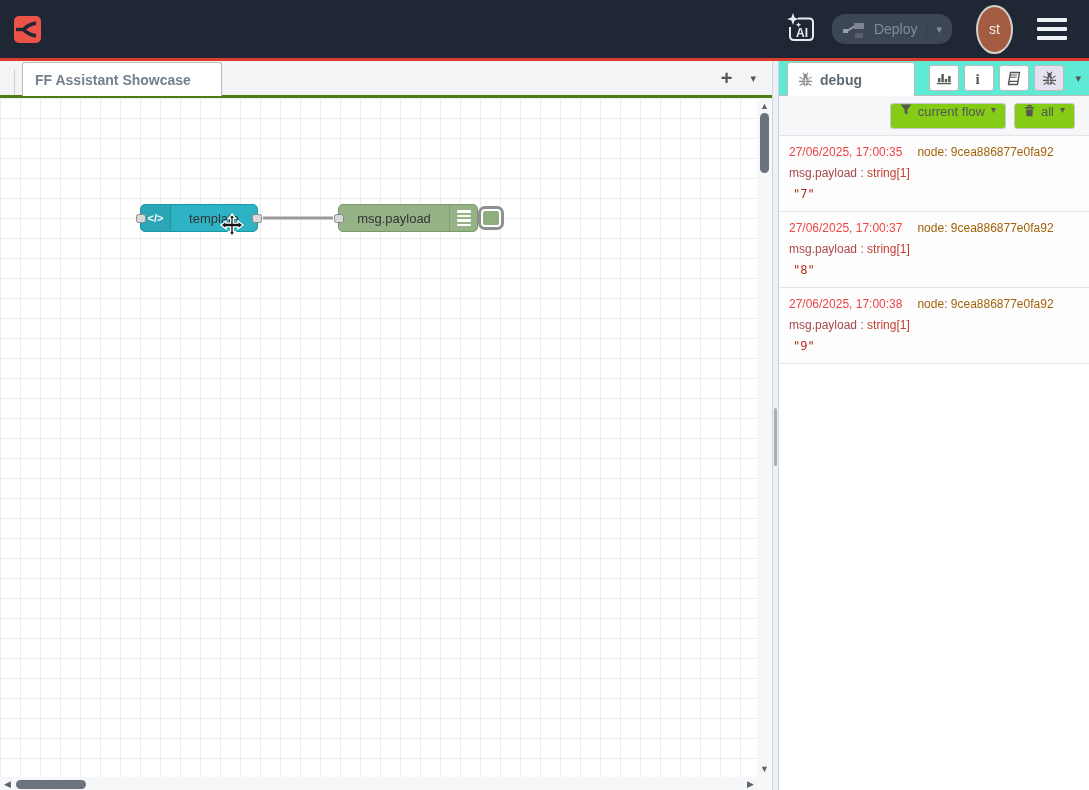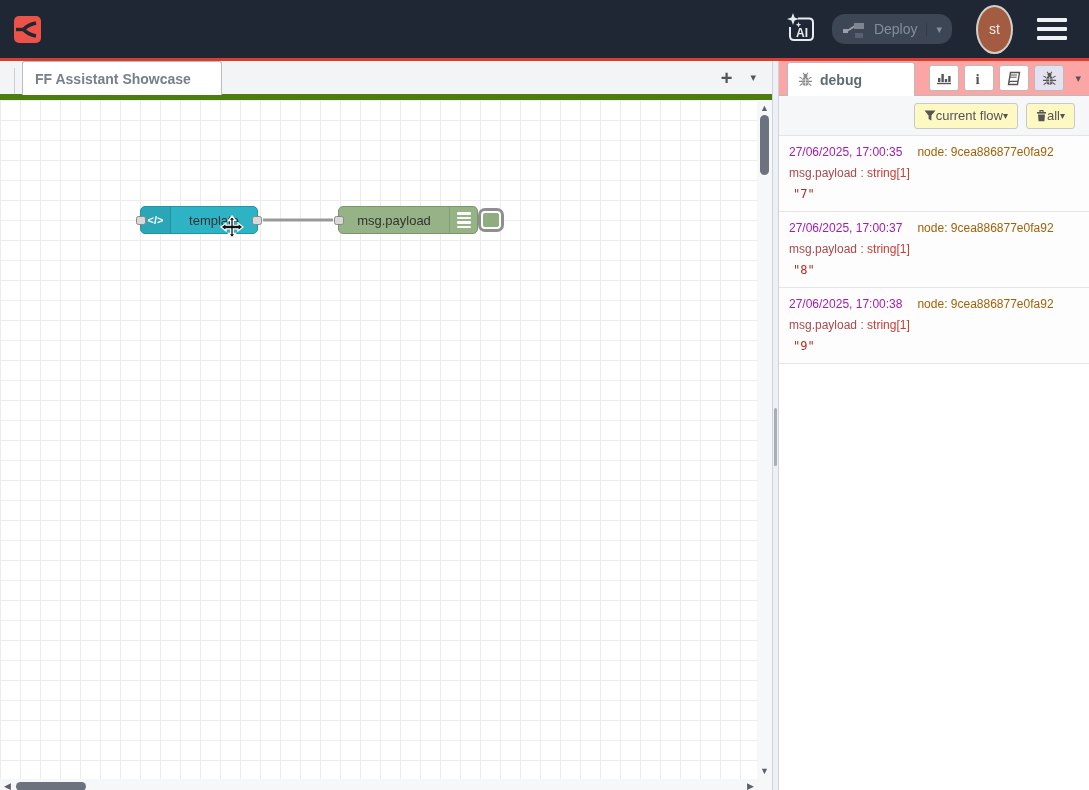--- a/index.html
+++ b/index.html
@@ -22,21 +22,21 @@
   .hamburger { width:30px; height:22px; display:flex; flex-direction:column;
     justify-content:space-between; margin:0 10px 0 14px; cursor:pointer; }
   .hamburger span { height:4px; border-radius:1px; background:#eef2f5; }
   .red-line { height:3px; background:#dc3b30; }
 
   
   .main-row { display:flex; height:729px; }
 
   
   .workspace { width:772px; display:flex; flex-direction:column; }
-  .tabbar { height:43px; background:#f3f4f6; border-bottom:6px solid #4d7c0f;
+  .tabbar { height:43px; background:#f3f4f6; border-bottom:3px solid #4d7c0f;
     display:flex; align-items:flex-end; position:relative; }
   .tab-stub { position:absolute; left:14px; bottom:0; height:26px; border-left:1px solid #cfcfcf; }
   .ws-tab { margin-left:22px; width:200px; height:34px; background:#fff;
     border:1px solid #bbbbbb; border-bottom:none; border-radius:3px 3px 0 0;
     margin-bottom:-1px; z-index:2; display:flex; align-items:center; padding:0 12px; cursor:pointer; }
   .ws-tab .tab-label { color:#75808a; font-size:14px; font-weight:bold; }
   .tabbar-controls { margin-left:auto; display:flex; align-items:center; gap:18px;
     padding-right:16px; align-self:center; }
   .plus-btn { color:#555; font-size:20px; font-weight:bold; line-height:20px; cursor:pointer; }
   .caret { color:#555; font-size:11px; cursor:pointer; }
@@ -78,43 +78,43 @@
     border-radius:5px; cursor:grab; }
 
   
   .splitter { width:7px; background:#edf0f5; border-left:1px solid #d0d3d9;
     border-right:1px solid #d0d3d9; position:relative; cursor:col-resize; }
   .splitter .grip { position:absolute; left:1px; top:347px; width:3px; height:58px;
     background:#a9adb5; border-radius:2px; }
 
   
   .sidebar { width:310px; display:flex; flex-direction:column; background:#fff; }
-  .s-tabbar { height:35px; background:#fca5a5; border-bottom:1px solid #bbbbbb;
+  .s-tabbar { height:35px; background:#5eead4; border-bottom:1px solid #bbbbbb;
     display:flex; align-items:flex-end; }
   .s-tab { margin-left:8px; width:128px; height:34px; background:#fff; border:1px solid #bbbbbb;
     border-bottom:none; border-radius:3px 3px 0 0; margin-bottom:-1px; z-index:2;
     display:flex; align-items:center; gap:7px; padding:0 10px; cursor:pointer; }
   .s-tab .tab-label { color:#5f6a72; font-size:14px; font-weight:bold; }
   .s-tab-buttons { margin-left:auto; display:flex; align-items:center; gap:5px;
     align-self:center; padding-right:8px; }
   .icon-btn { width:30px; height:26px; background:#fff; border:1px solid #bbbbbb; border-radius:3px;
     display:flex; align-items:center; justify-content:center; cursor:pointer; }
   .icon-btn.active { background:#e4e1f0; }
   .s-tab-buttons .caret { margin-left:6px; }
 
   .s-toolbar { height:40px; background:#f6f7f9; border-bottom:1px solid #e2e4e8;
     display:flex; align-items:center; justify-content:flex-end; gap:8px; padding-right:14px; }
-  .tool-btn { background:#fef9c3; border:1px solid #c8c8cd; border-radius:3px; height:26px;
-    display:flex; align-items:center; padding:0 9px; font-size:13px; color:#555; cursor:pointer; }
+  .tool-btn { background:#84cc16; border:1px solid #c8c8cd; border-radius:3px; height:26px;
+    display:flex; gap:6px; padding:0 9px; font-size:13px; color:#555; cursor:pointer; }
   .tool-btn .caret { font-size:10px; }
 
   .messages { flex:1; overflow:hidden; background:#fff; }
   .msg { background:#fdfdfd; border-bottom:1px solid #e5e5e5; padding:9px 10px 10px 10px; cursor:pointer; }
   .msg-meta { font-size:12px; display:flex; }
-  .msg-time { color:#a21caf; }
+  .msg-time { color:#ef4444; }
   .msg-node { color:#a16207; margin-left:15px; }
   .msg-path { font-size:12px; margin-top:7px; }
   .msg-path .path { color:#a9494b; }
   .msg-path .colon { color:#a9494b; }
   .msg-path .type { color:#c53d33; }
   .msg-value { margin-top:7px; font-family:"DejaVu Sans Mono", monospace; font-size:12px;
     color:#b42c22; padding-left:4px; }
 </style>
 </head>
 <body>

